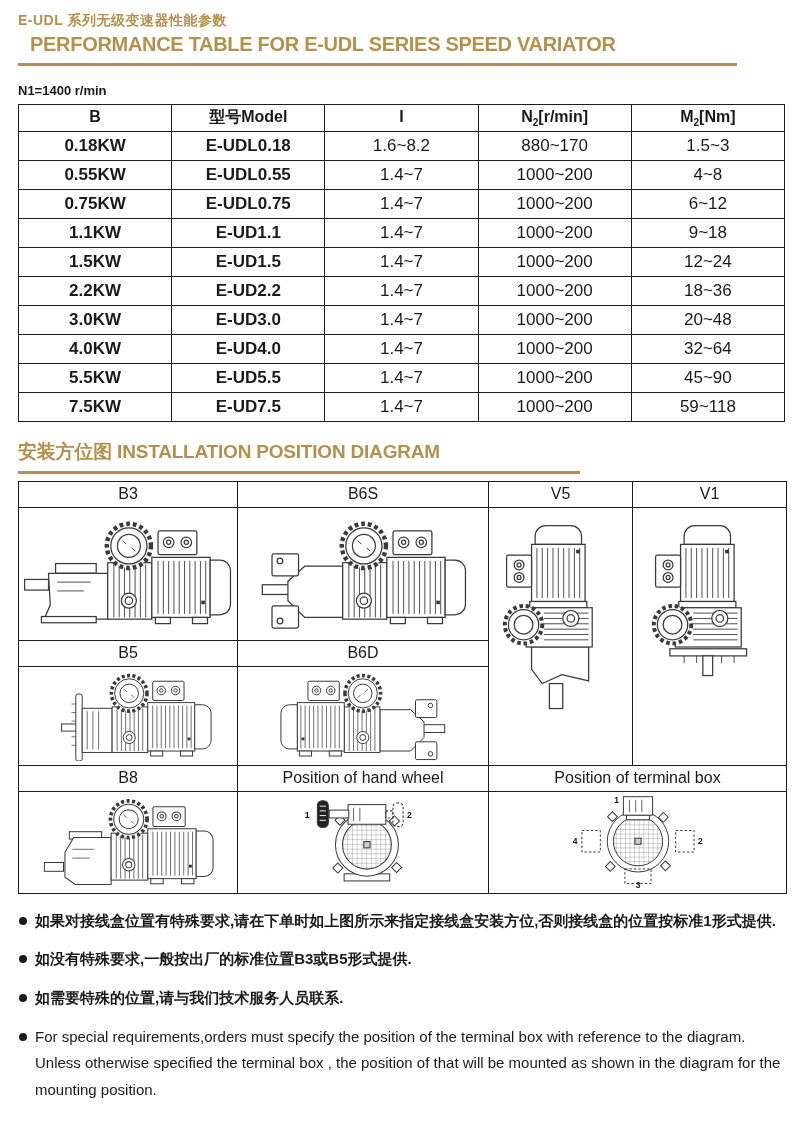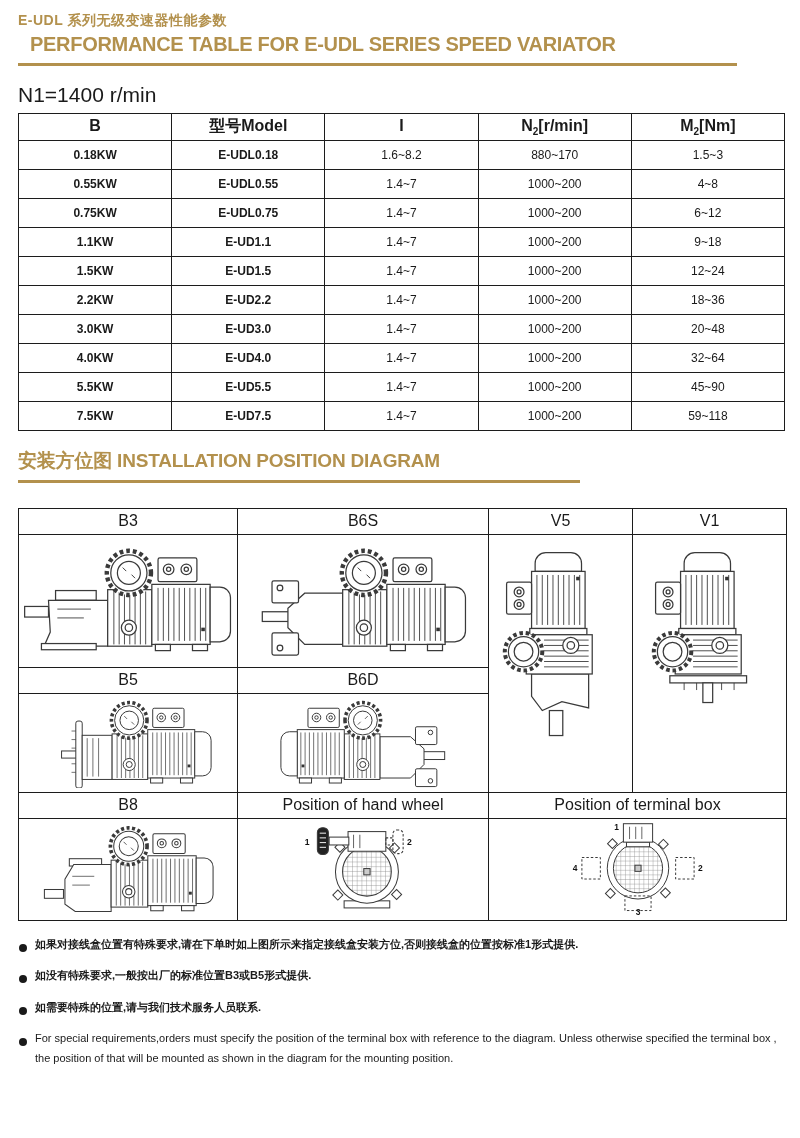--- a/index.html
+++ b/index.html
@@ -7,45 +7,45 @@
   html,body{margin:0;padding:0;}
   body{
     width:800px;height:1138px;background:#fff;color:var(--ink);
     font-family:"Liberation Sans","DejaVu Sans",sans-serif;
     padding:10px 14px 0 18px;overflow:hidden;
   }
   
   .title-zh{font-size:14px;font-weight:bold;color:var(--accent);margin:2px 0 0 0;letter-spacing:.5px;}
   .title-en{font-size:20px;font-weight:bold;color:var(--accent);margin:3px 0 0 12px;letter-spacing:-0.3px;}
   .title-rule{width:719px;height:3px;background:var(--accent);margin-top:7px;}
-  .speed-note{font-size:21px;font-weight:normal;margin:17px 0 6px 0;}
+  .speed-note{font-size:13px;font-weight:bold;margin:17px 0 6px 0;}
   
   table.perf{border-collapse:collapse;width:767px;table-layout:fixed;}
   table.perf th,table.perf td{
     border:1.6px solid var(--line);text-align:center;vertical-align:middle;
-    font-size:12px;height:29px;padding:0;
+    font-size:17px;height:29px;padding:0;
   }
   table.perf th{font-weight:bold;font-size:16px;height:27px;}
   table.perf td.bold{font-weight:bold;}
   table.perf sub{font-size:10px;}
   
   .install-title{font-size:19px;font-weight:bold;color:var(--accent);margin:17px 0 0 0;letter-spacing:-0.2px;}
   .install-rule{width:562px;height:2.5px;background:var(--accent);margin-top:6px;}
   
-  table.diag{border-collapse:collapse;width:768px;table-layout:fixed;margin-top:25px;}
+  table.diag{border-collapse:collapse;width:768px;table-layout:fixed;margin-top:7px;}
   table.diag th,table.diag td{
     border:1.6px solid var(--line);text-align:center;vertical-align:middle;padding:0;
   }
   table.diag th{font-weight:400;font-size:16px;height:26px;}
   td.draw{height:133px;} td.draw2{height:98px;} td.draw3{height:102px;}
   td.drawV{height:256px;}
   
   ul.notes{list-style:none;margin:14px 0 0 0;padding:0;width:766px;}
   ul.notes li{
-    position:relative;padding-left:17px;font-size:11px;line-height:1.78;
+    position:relative;padding-left:17px;font-size:15px;line-height:1.78;
     margin-bottom:10px;
   }
   ul.notes li.zh{font-weight:bold;margin-bottom:12px;}
   ul.notes li::before{
     content:"";position:absolute;left:1px;top:9px;width:8px;height:8px;
     border-radius:50%;background:var(--ink);
   }
   svg text{font-family:"Liberation Sans","DejaVu Sans",sans-serif;font-weight:bold;font-size:11px;fill:#111;}
 </style>
 </head>

